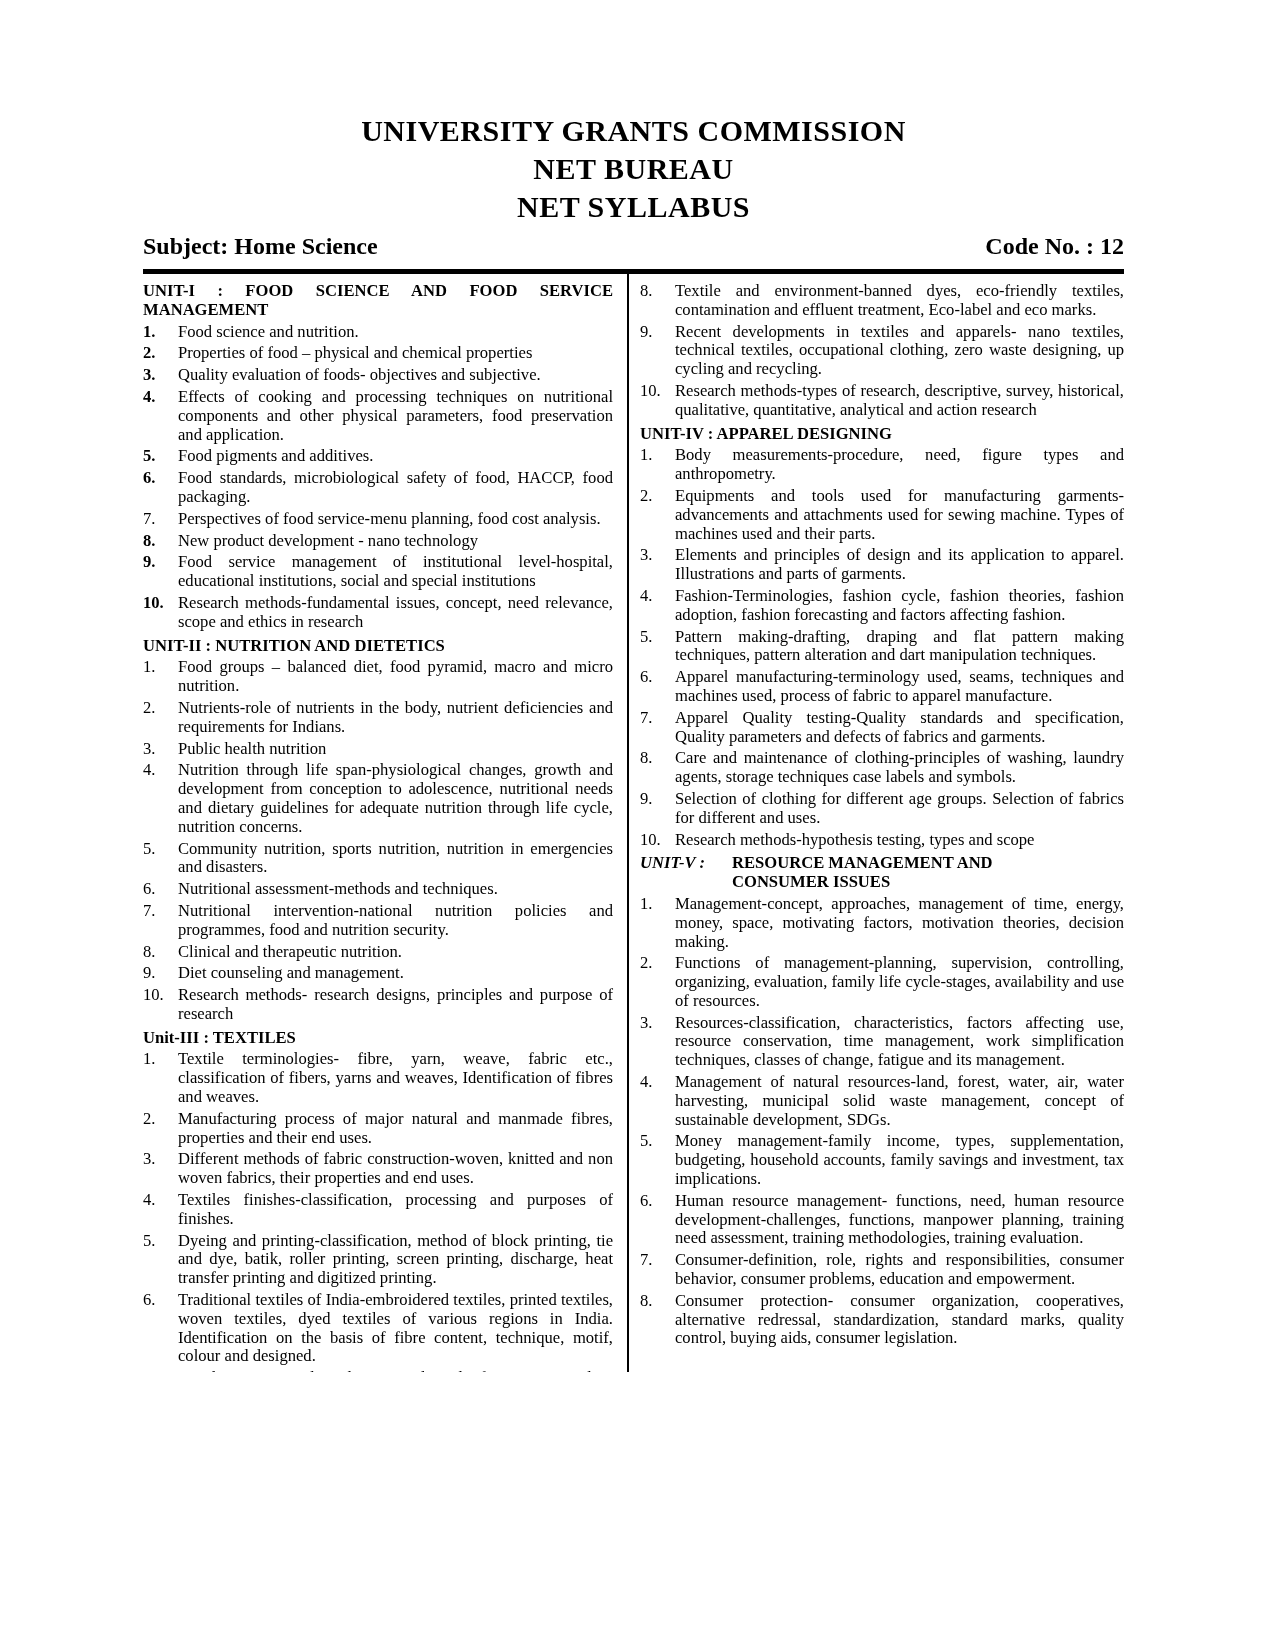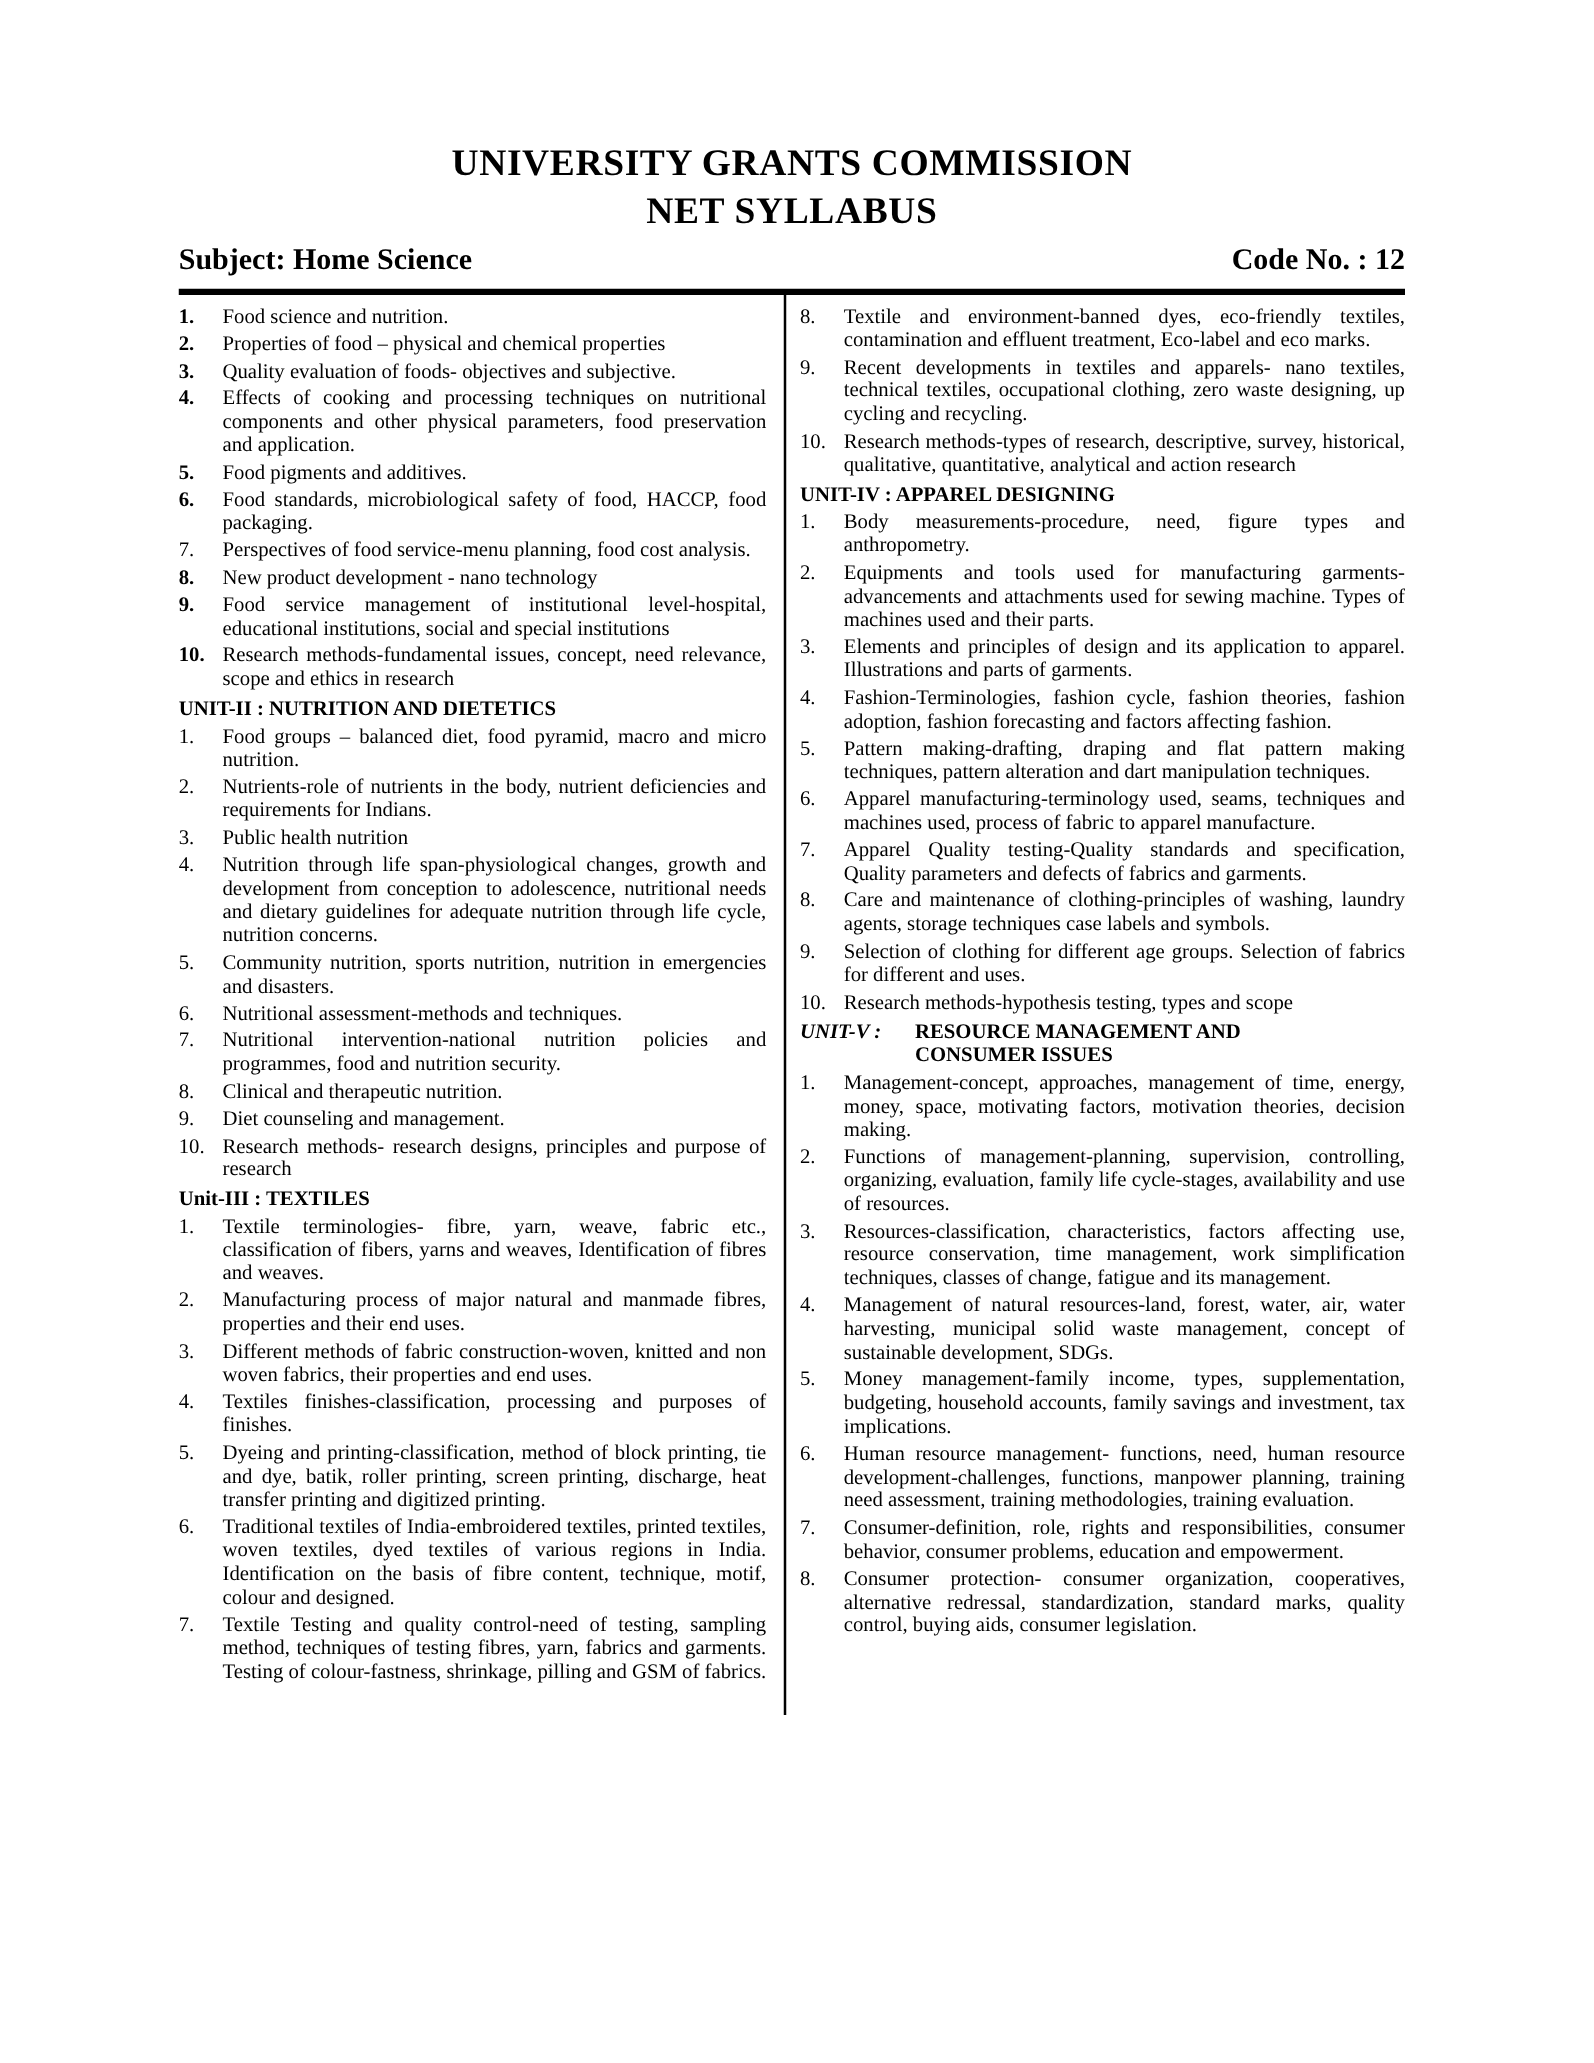--- a/index.html
+++ b/index.html
@@ -96,33 +96,35 @@
   }
 </style>
 </head>
 <body>
 
 <div class="page">
   <div class="inner">
 
     <div class="doc-title">
       <div>UNIVERSITY GRANTS COMMISSION</div>
+      <div>NET BUREAU</div>
       <div>NET SYLLABUS</div>
     </div>
 
     <div class="subject-row">
       <span>Subject: Home Science</span>
       <span>Code No. : 12</span>
     </div>
 
     <div class="top-rule"></div>
 
     <div class="columns">
       <div class="col col-left">
           <div class="sec">
+            <div class="sec-heading">UNIT-I : FOOD SCIENCE AND FOOD SERVICE MANAGEMENT</div>
             <div class="item">
               <span class="num bold">1.</span>
               <span class="txt">Food science and nutrition.</span>
             </div>
             <div class="item">
               <span class="num bold">2.</span>
               <span class="txt">Properties of food – physical and chemical properties</span>
             </div>
             <div class="item">
               <span class="num bold">3.</span>

